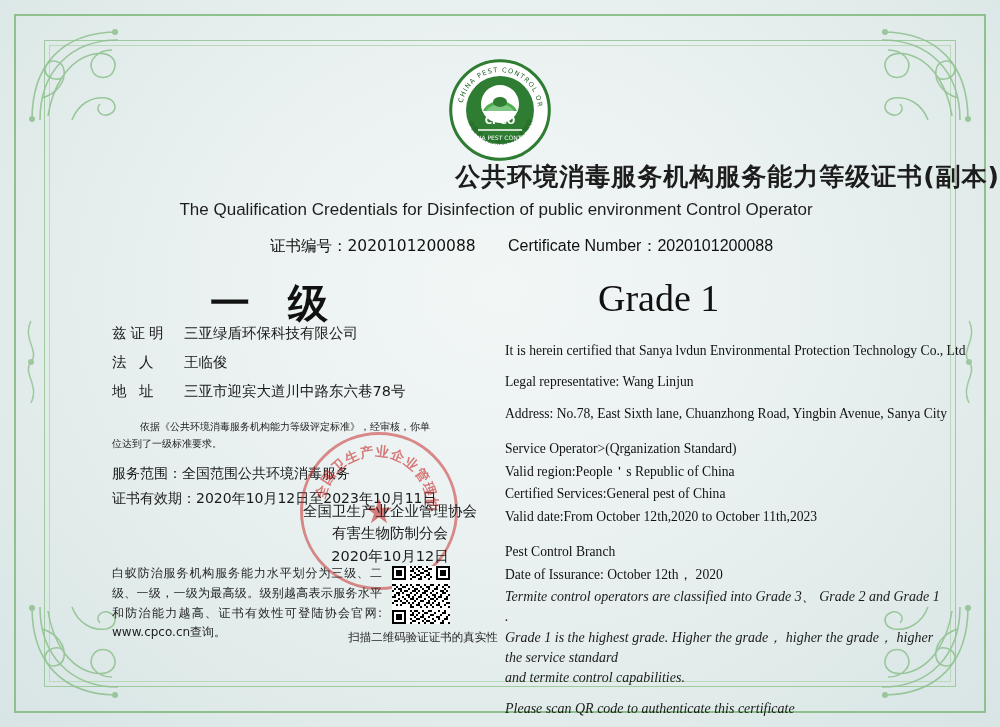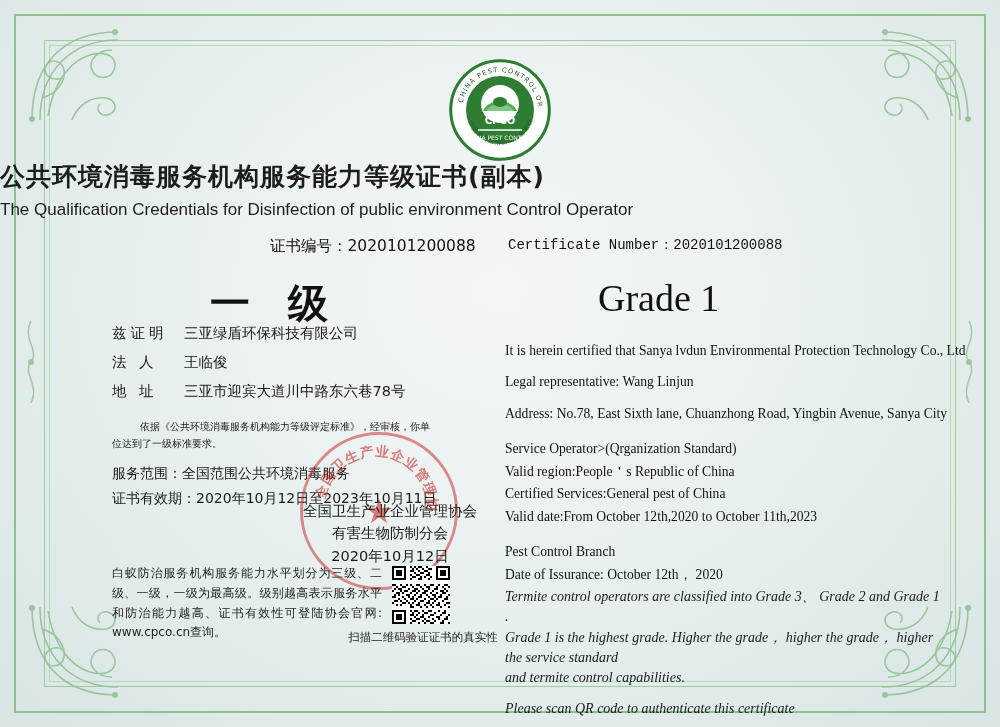--- a/index.html
+++ b/index.html
@@ -72,31 +72,32 @@
     transform: translateX(-50%);
     width: 104px;
     height: 104px;
   }
 
   
   .title-cn {
     position: absolute;
     top: 160px;
     left: 0; right: 0;
-    text-align: left;
+    text-align: right;
     font-family: "DejaVu Sans", "Liberation Sans", sans-serif;
     font-size: 25px;
     font-weight: bold;
     letter-spacing: 1px;
     color: #1d1d1d;
   }
   .title-en {
     position: absolute;
     top: 200px;
     left: 0; right: 8px;
+    text-align: center;
     font-family: "Liberation Sans", sans-serif;
     font-size: 17px;
     color: #1d1d1d;
   }
 
   
   .certno-row {
     position: absolute;
     top: 236px;
     left: 120px;
@@ -107,22 +108,22 @@
   }
   .certno-cn {
     width: 360px;
     font-family: "DejaVu Sans", "Liberation Sans", sans-serif;
     font-size: 15.5px;
     padding-left: 150px;
     box-sizing: border-box;
     white-space: nowrap;
   }
   .certno-en {
-    font-family: Liberation Mono, monospace;
-    font-size: 14px;
+    font-family: Liberation Sans, sans-serif;
+    font-size: 16px;
     padding-left: 28px;
     white-space: nowrap;
   }
 
   
   .grade-cn {
     position: absolute;
     top: 276px;
     left: 210px;
     font-family: "DejaVu Sans", "Liberation Sans", sans-serif;

